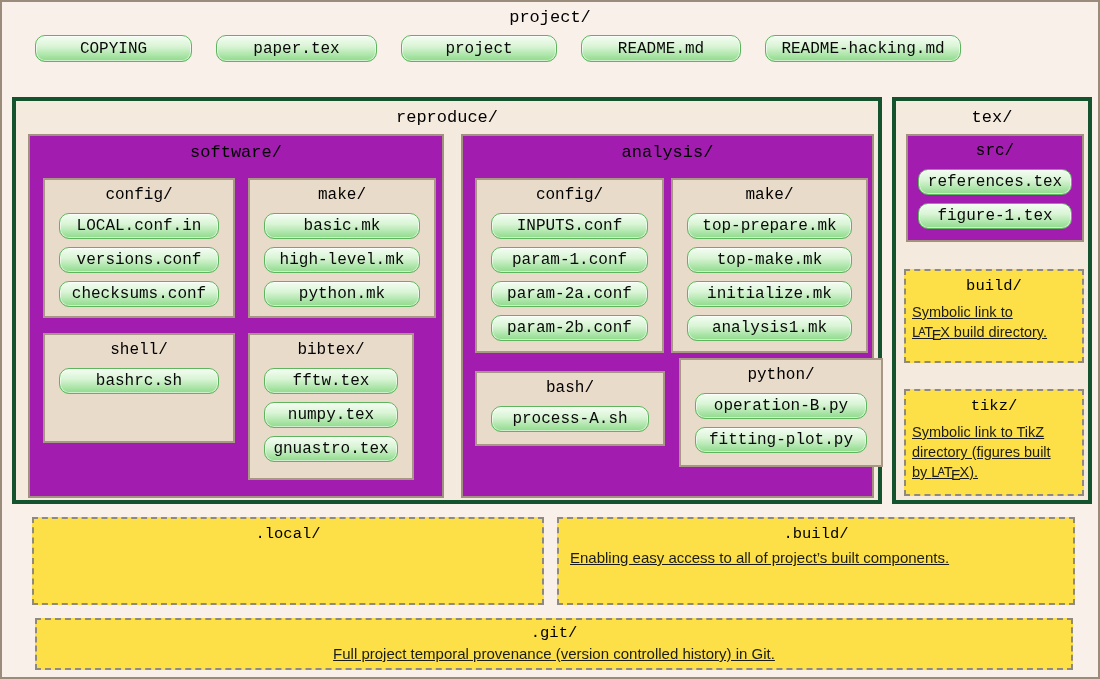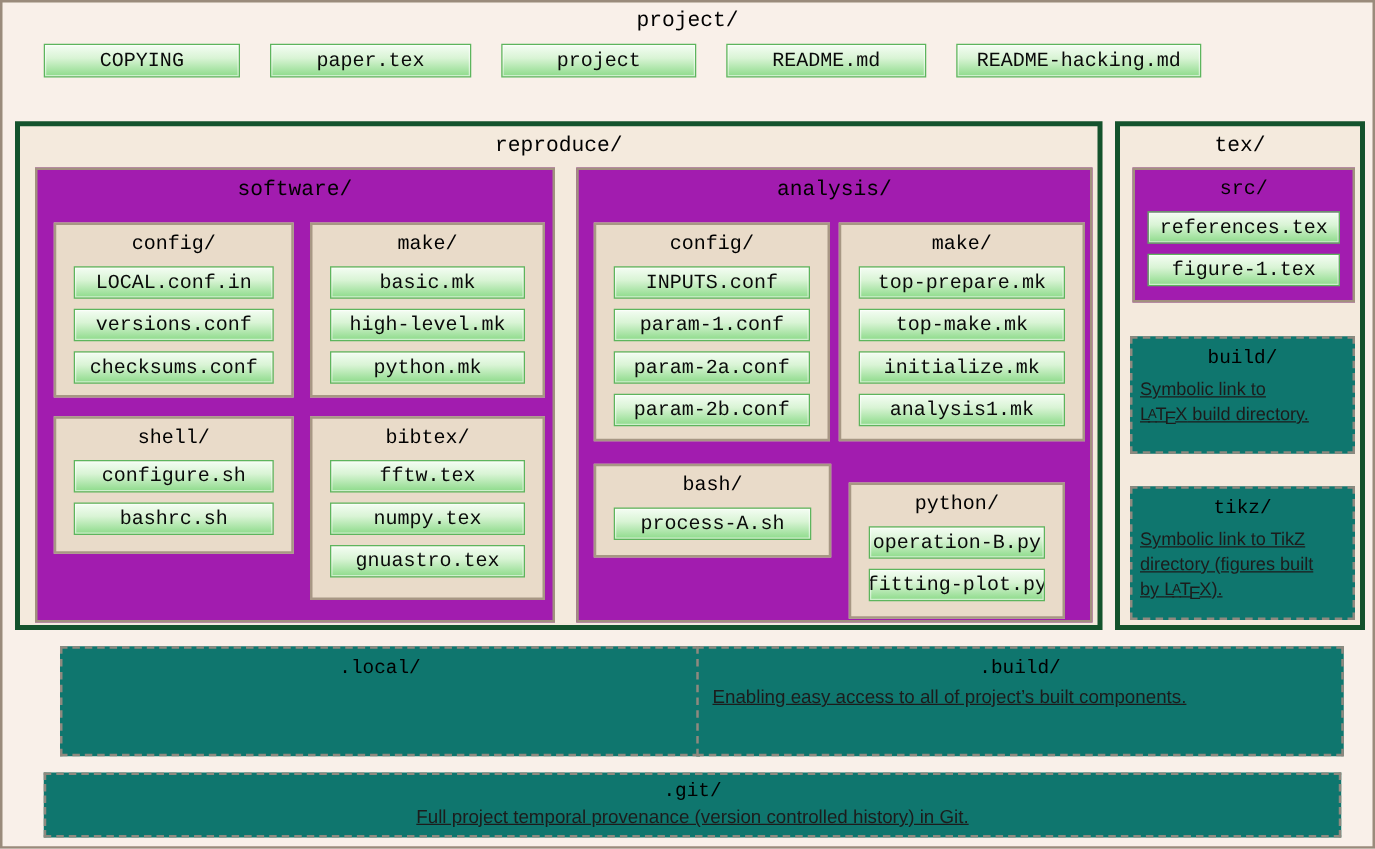--- a/index.html
+++ b/index.html
@@ -33,28 +33,28 @@
   .section-title{
     text-align:center;padding-top:7px;font-size:17px;color:#000;
   }
   .dir-title{
     text-align:center;padding:6px 0 9px 0;font-size:16px;color:#000;
   }
   .file-list{display:flex;flex-direction:column;gap:8px;padding:0 14px;}
   .file-list.narrow{padding:0 10px;justify-content:flex-end;}
   .file-box{
     height:26px;display:flex;align-items:center;justify-content:center;
-    border:1.5px solid #5db55d;border-radius:0;box-sizing:border-box;
+    border:1.5px solid #5db55d;border-radius:10px;box-sizing:border-box;
     background:linear-gradient(180deg,#f4fdf3 0%,#d9f4d5 42%,#8edb8b 100%);
     box-shadow:inset 0 0 0 1px rgba(255,255,255,0.55);
     font-family:"Liberation Mono",monospace;font-size:16px;color:#0a0a0a;
     white-space:nowrap;overflow:hidden;
   }
   .dashed-box{
-    position:absolute;background:#0f766e;border:2px dashed #8f897f;box-sizing:border-box;
+    position:absolute;background:#fde047;border:2px dashed #8f897f;box-sizing:border-box;
   }
   .note-title{
     text-align:center;padding:6px 0 5px 0;font-size:15.5px;color:#000;
   }
   .note-lines{
     font-size:15px;line-height:1.38;color:#1c1c1c;padding:0 11px;text-align:left;text-decoration:underline;
   }
   .note-lines.tex-note{font-size:14.5px;padding:2px 5px 0 6px;}
   .note-lines.center{text-align:center;}
   .note-lines code{
@@ -95,25 +95,24 @@
         <div class="dir-title mono">make/</div>
         <div class="file-list">
             <div class="file-box">basic.mk</div>
             <div class="file-box">high-level.mk</div>
             <div class="file-box">python.mk</div>
           </div>
       </div>
       <div class="dir-box" style="left:13px;top:197px;width:192px;height:110px">
         <div class="dir-title mono">shell/</div>
         <div class="file-list">
-            <div class="file-box">configure.sh</div>
             <div class="file-box">bashrc.sh</div>
           </div>
       </div>
-      <div class="dir-box" style="left:218px;top:197px;width:188px;height:147px">
+      <div class="dir-box" style="left:218px;top:197px;width:166px;height:147px">
         <div class="dir-title mono">bibtex/</div>
         <div class="file-list">
             <div class="file-box">fftw.tex</div>
             <div class="file-box">numpy.tex</div>
             <div class="file-box">gnuastro.tex</div>
           </div>
       </div>
     </div>
 
     <div class="section-box" style="left:445px;top:33px;width:413px;height:364px">
@@ -136,21 +135,21 @@
             <div class="file-box">initialize.mk</div>
             <div class="file-box">analysis1.mk</div>
           </div>
       </div>
       <div class="dir-box" style="left:12px;top:235px;width:190px;height:75px">
         <div class="dir-title mono">bash/</div>
         <div class="file-list">
             <div class="file-box">process-A.sh</div>
           </div>
       </div>
-      <div class="dir-box" style="left:216px;top:250px;width:173px;height:109px">
+      <div class="dir-box" style="left:216px;top:222px;width:204px;height:109px">
         <div class="dir-title mono">python/</div>
         <div class="file-list">
             <div class="file-box">operation-B.py</div>
             <div class="file-box">fitting-plot.py</div>
           </div>
       </div>
     </div>
   </div>
 
   <div class="outer-box" style="left:890px;top:95px;width:200px;height:407px">
@@ -175,21 +174,21 @@
     <div class="dashed-box" style="left:8px;top:288px;width:180px;height:107px">
       <div class="note-title mono">tikz/</div>
       <div class="note-lines tex-note">
           <div class="note-line">Symbolic link to TikZ</div>
           <div class="note-line">directory (figures built</div>
           <div class="note-line">by <span class="latex">L<span class="lA">A</span><span>T</span><span class="lE">E</span>X</span>).</div>
         </div>
     </div>
   </div>
 
-  <div class="dashed-box" style="left:46px;top:515px;width:512px;height:88px">
+  <div class="dashed-box" style="left:30px;top:515px;width:512px;height:88px">
     <div class="note-title mono">.local/</div>
   </div>
 
   <div class="dashed-box" style="left:555px;top:515px;width:518px;height:88px">
     <div class="note-title mono">.build/</div>
     <div class="note-lines">
         <div class="note-line">Enabling easy access to all of project’s built components.</div>
       </div>
   </div>
 

